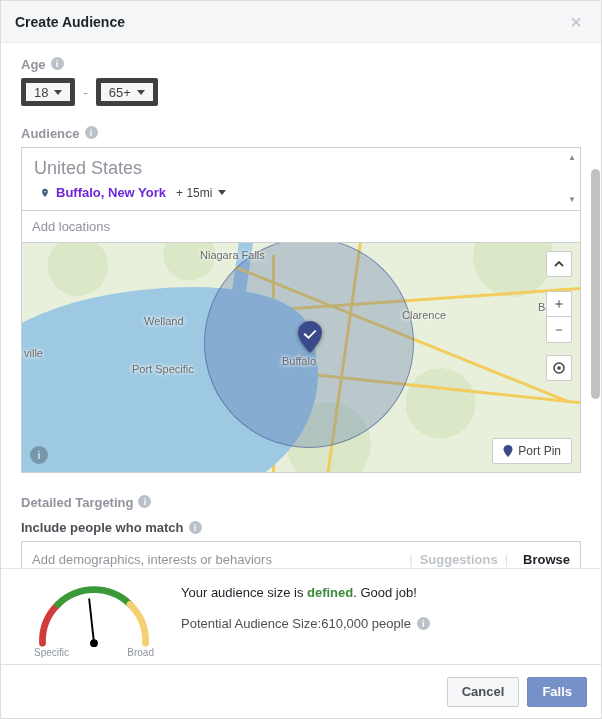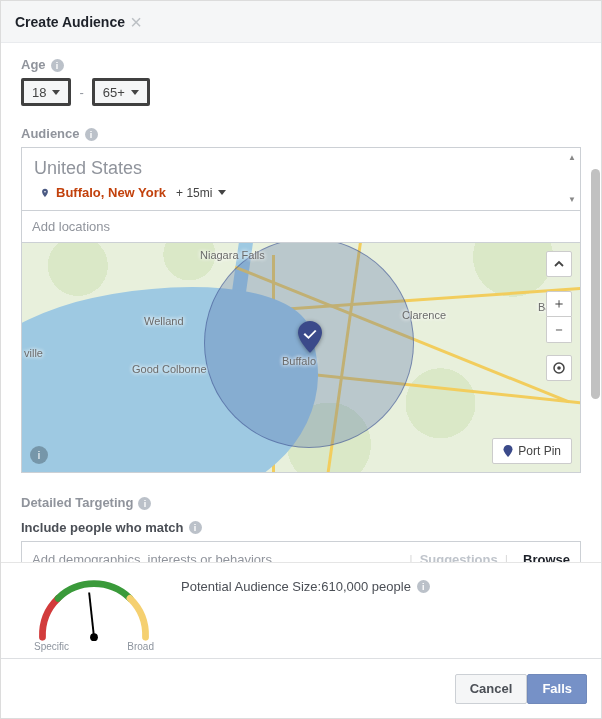--- a/index.html
+++ b/index.html
@@ -1,33 +1,33 @@
 <!DOCTYPE html>
 <html><head>
 <meta charset="utf-8">
 <style>
   html,body{margin:0;padding:0;font-family:Helvetica,Arial,sans-serif;font-size:13px;color:#1d2129;background:#fff}
   *{box-sizing:border-box}
   .modal{width:602px;height:719px;border:1px solid #dcdcdc;display:flex;flex-direction:column;position:relative;overflow:hidden;}
-  .header{height:42px;border-bottom:1px solid #e9ebee;background:#f5f6f7;display:flex;align-items:center;padding:0 14px}
+  .header{height:42px;border-bottom:1px solid #e9ebee;background:#f5f6f7;display:flex;align-items:center;justify-content:space-between;padding:0 14px}
   .header .title{font-weight:bold;font-size:14px;color:#1d2129}
   .close{color:#bcc0c4;font-size:20px;line-height:1;cursor:pointer;width:22px;height:22px;display:flex;align-items:center;justify-content:center}
   .body{flex:1;overflow-y:scroll;padding:14px 20px 0 20px;position:relative}
-  .section-label{color:#90949c;font-weight:bold;font-size:13px;display:flex;align-items:flex-end;margin-bottom:6px}
+  .section-label{color:#90949c;font-weight:bold;font-size:13px;display:flex;align-items:flex-start;margin-bottom:6px}
   .info-icon{width:13px;height:13px;border-radius:50%;background:#bbc1c9;color:#fff;font-size:9px;font-weight:bold;display:inline-flex;align-items:center;justify-content:center;margin-left:5px}
   .age-row{display:flex;align-items:center;gap:8px;margin-bottom:20px}
-  .age-select{border:3px solid #404040;background:#f5f6f7;border-radius:2px;height:28px;padding:0 8px;display:flex;align-items:center;gap:6px;cursor:pointer;font-size:13px;color:#444}
+  .age-select{border:5px solid #404040;background:#f5f6f7;border-radius:2px;height:28px;padding:0 8px;display:flex;align-items:center;gap:6px;cursor:pointer;font-size:13px;color:#444}
   .caret-down{width:0;height:0;border-left:4px solid transparent;border-right:4px solid transparent;border-top:5px solid #444}
   .dash{color:#90949c}
   .loc-box{border:1px solid #ccd0d5;}
   .loc-inner{padding:10px 12px 10px 12px;position:relative}
   .loc-country{color:#90949c;font-size:18px;margin-bottom:6px}
   .loc-place{display:flex;align-items:center;gap:6px;font-size:13px;color:#4b5a83;margin-left:6px}
   .loc-place .pin{width:10px;height:10px}
-  .loc-place b{color:#c2410c;font-weight:bold}
+  .loc-place b{color:#6d28d9;font-weight:bold}
   .dist{color:#444;font-size:12px;display:flex;align-items:center;gap:6px;margin-left:4px}
   .scroll-dots{position:absolute;right:2px;top:6px;bottom:6px;width:12px;display:flex;flex-direction:column;justify-content:space-between;align-items:center;color:#888}
   .scroll-dots span{font-size:8px;line-height:1}
   .add-loc{border-top:1px solid #ccd0d5;padding:8px 10px;color:#90949c;font-size:13px}
   .map{position:relative;height:230px;border:1px solid #ccd0d5;border-top:none;overflow:hidden;background:#e8f0dc}
   
   .water{position:absolute;left:-80px;bottom:-40px;width:380px;height:220px;background:#9ec9e2;border-radius:50% 60% 40% 40%/50% 40% 60% 50%;transform:rotate(-12deg)}
   .land{position:absolute;inset:0;background:
     radial-gradient(circle at 70% 20%,#e8f0dc 0,#e8f0dc 100%);}
   .greens{position:absolute;inset:0;opacity:.55;background:
@@ -73,21 +73,21 @@
   .dt-browse{color:#1d2129;font-weight:600;cursor:pointer;padding-left:8px}
   .sep{color:#ddd;padding:0 3px}
   .summary{border-top:1px solid #e5e5e5;display:flex;padding:12px 18px 6px 18px;gap:12px;align-items:flex-start;background:#fff}
   .gauge{width:150px;display:flex;flex-direction:column;align-items:center}
   .gauge svg{width:130px;height:70px}
   .gauge-labels{display:flex;justify-content:space-between;width:120px;font-size:10px;color:#8d949e;margin-top:-4px}
   .summary-text{flex:1;padding-top:4px;font-size:13px;color:#1d2129}
   .summary-text .line1{margin-bottom:16px}
   .defined{color:#3b8a3b;font-weight:bold}
   .pot{color:#4b4f56;display:flex;align-items:center}
-  .footer{border-top:1px solid #dddfe2;height:60px;display:flex;justify-content:flex-end;align-items:center;gap:0;padding:8px 14px;background:#fff}
+  .footer{border-top:1px solid #dddfe2;height:54px;display:flex;justify-content:flex-end;align-items:center;gap:8px;padding:8px 14px;background:#fff}
   .btn{height:30px;padding:0 14px;border-radius:2px;border:1px solid #ccd0d5;background:#f5f6f7;font-weight:bold;font-size:13px;color:#4b4f56;cursor:pointer}
   .btn.primary{background:#4267b2;border-color:#3b5da0;color:#fff;opacity:.72}
   .vscroll{position:absolute;right:1px;top:168px;width:9px;height:230px;background:#c1c1c1;border-radius:5px}
   .body::-webkit-scrollbar{width:14px}
   .body::-webkit-scrollbar-thumb{background:#c1c1c1;border:3px solid #fff;border-radius:8px}
 </style>
 </head>
 <body>
 
 <div class="modal">
@@ -155,21 +155,21 @@
       <div class="radius-circle"></div>
       <div class="map-pin">
         <svg viewBox="0 0 24 32">
             <path fill="#3b4a8a" d="M12 0C5.4 0 0 5.2 0 11.6 0 20 12 32 12 32s12-12 12-20.4C24 5.2 18.6 0 12 0z"></path>
             <path fill="#fff" d="M17 9l-6.5 6.5L7 12l-1.5 1.5L10.5 18 18.5 10z"></path>
           </svg>
       </div>
       <span class="map-label l-buffalo">Buffalo</span>
       <span class="map-label l-niagara">Niagara Falls</span>
       <span class="map-label l-welland">Welland</span>
-      <span class="map-label l-port">Good Colborne</span>
+      <span class="map-label l-port">Port Specific</span>
       <span class="map-label l-ville">ville</span>
       <span class="map-label l-clarence">Clarence</span>
       <span class="map-label l-bat">Bat</span>
 
       <div class="map-ctrls">
         <div class="mbtn">
           <svg width="12" height="12" viewBox="0 0 12 12">
               <path d="M2 8l4-4 4 4" stroke="#444" stroke-width="1.8" fill="none"></path>
             </svg>
         </div>
@@ -229,20 +229,23 @@
         <path d="M102 24 A53 53 0 0 1 118 64" fill="none" stroke="#f5d070" stroke-width="7" stroke-linecap="round"></path>
         <line x1="65" y1="64" x2="60" y2="18" stroke="#000" stroke-width="2"></line>
         <circle cx="65" cy="64" r="4" fill="#000"></circle>
       </svg>
       <div class="gauge-labels">
         <span>Specific</span>
         <span>Broad</span>
       </div>
     </div>
     <div class="summary-text">
+      <div class="line1">
+        <span>Your audience size is </span><span class="defined">defined</span><span>. Good job!</span>
+      </div>
       <div class="pot">
         <span>Potential Audience Size: </span>
         <span>610,000 people</span>
         <span class="info-icon" style="margin-left:6px">i</span>
       </div>
     </div>
   </div>
 
   <div class="footer">
     <button class="btn">Cancel</button>

